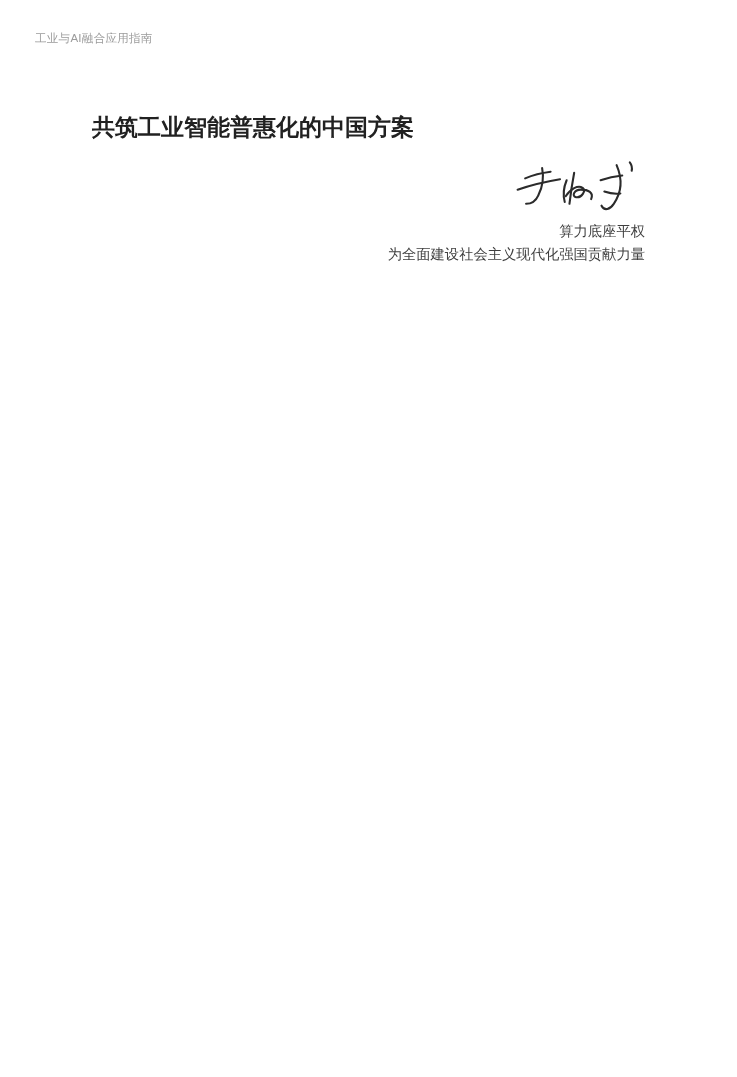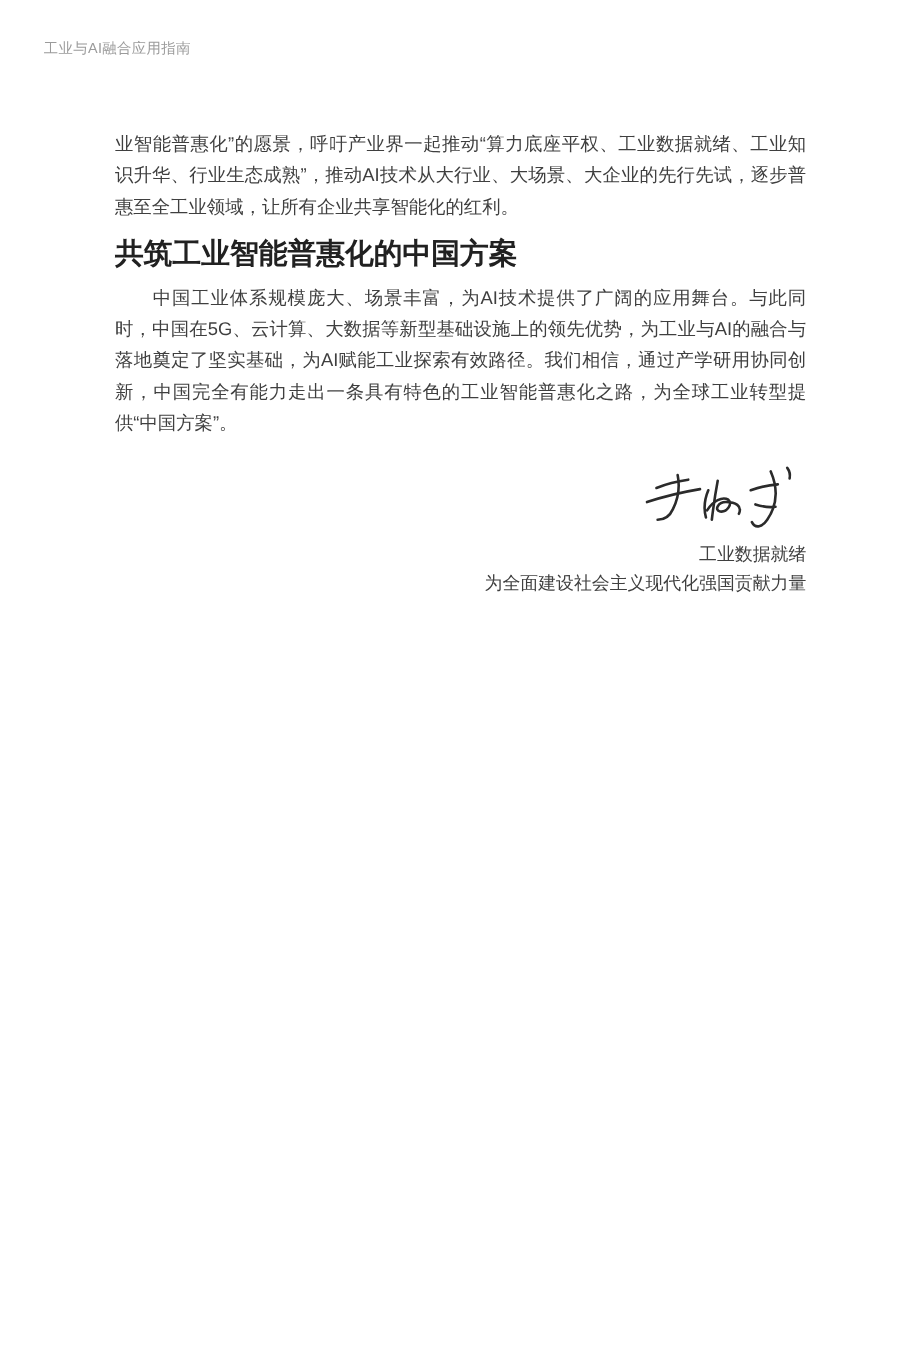--- a/index.html
+++ b/index.html
@@ -74,44 +74,42 @@
 </style>
 </head>
 <body>
 
 <div class="page">
 
   <div class="running-header">工业与AI融合应用指南</div>
 
   <div class="content">
 
-    <p class="body">业智能普惠化”的愿景，呼吁产业界一起推动“算力底座平权、工业数据就绪、工业知识升华、行业生态成熟”，推动AI技术从大行业、大场景、大企业的先行先试，逐步普惠至全工业领域，让所有企业共享智能化的红利。</p>
 
     <h2 class="section-heading">共筑工业智能普惠化的中国方案</h2>
 
-    <p class="body indent">中国工业体系规模庞大、场景丰富，为AI技术提供了广阔的应用舞台。与此同时，中国在5G、云计算、大数据等新型基础设施上的领先优势，为工业与AI的融合与落地奠定了坚实基础，为AI赋能工业探索有效路径。我们相信，通过产学研用协同创新，中国完全有能力走出一条具有特色的工业智能普惠化之路，为全球工业转型提供“中国方案”。</p>
 
 
     <div class="signature-block">
       <svg class="signature-svg" viewBox="0 0 140 66" xmlns="http://www.w3.org/2000/svg" fill="none" stroke="#2b2b2b" stroke-width="2.2" stroke-linecap="round" stroke-linejoin="round">
 
         <path d="M15 27 Q27 22 42 20"></path>
         <path d="M7 39 Q28 32 52 28"></path>
         <path d="M33 16 Q36 31 29 45 Q25 54 16 54"></path>
 
         <path d="M59 29 Q54 41 57 52"></path>
         <path d="M67 21 Q64 37 62 54"></path>
         <path d="M58 46 C63 38 71 34 76 37 C80 40 75 48 69 47 C64 46 67 39 74 39 C82 39 88 42 85 49"></path>
 
         <path d="M95 29 Q106 25 118 24"></path>
         <path d="M112 13 C118 27 118 41 109 54 C105 60 99 62 96 56"></path>
         <path d="M99 41 Q108 44 116 43"></path>
         <path d="M126 10 Q129 14 128 19"></path>
       </svg>
-      <div class="sig-title">工业数据就绪</div>
+      <div class="sig-title">算力底座平权</div>
       <div class="sig-title">为全面建设社会主义现代化强国贡献力量</div>
     </div>
 
   </div>
 
   <div class="page-number">2</div>
 
 </div>
 
 </body></html>

